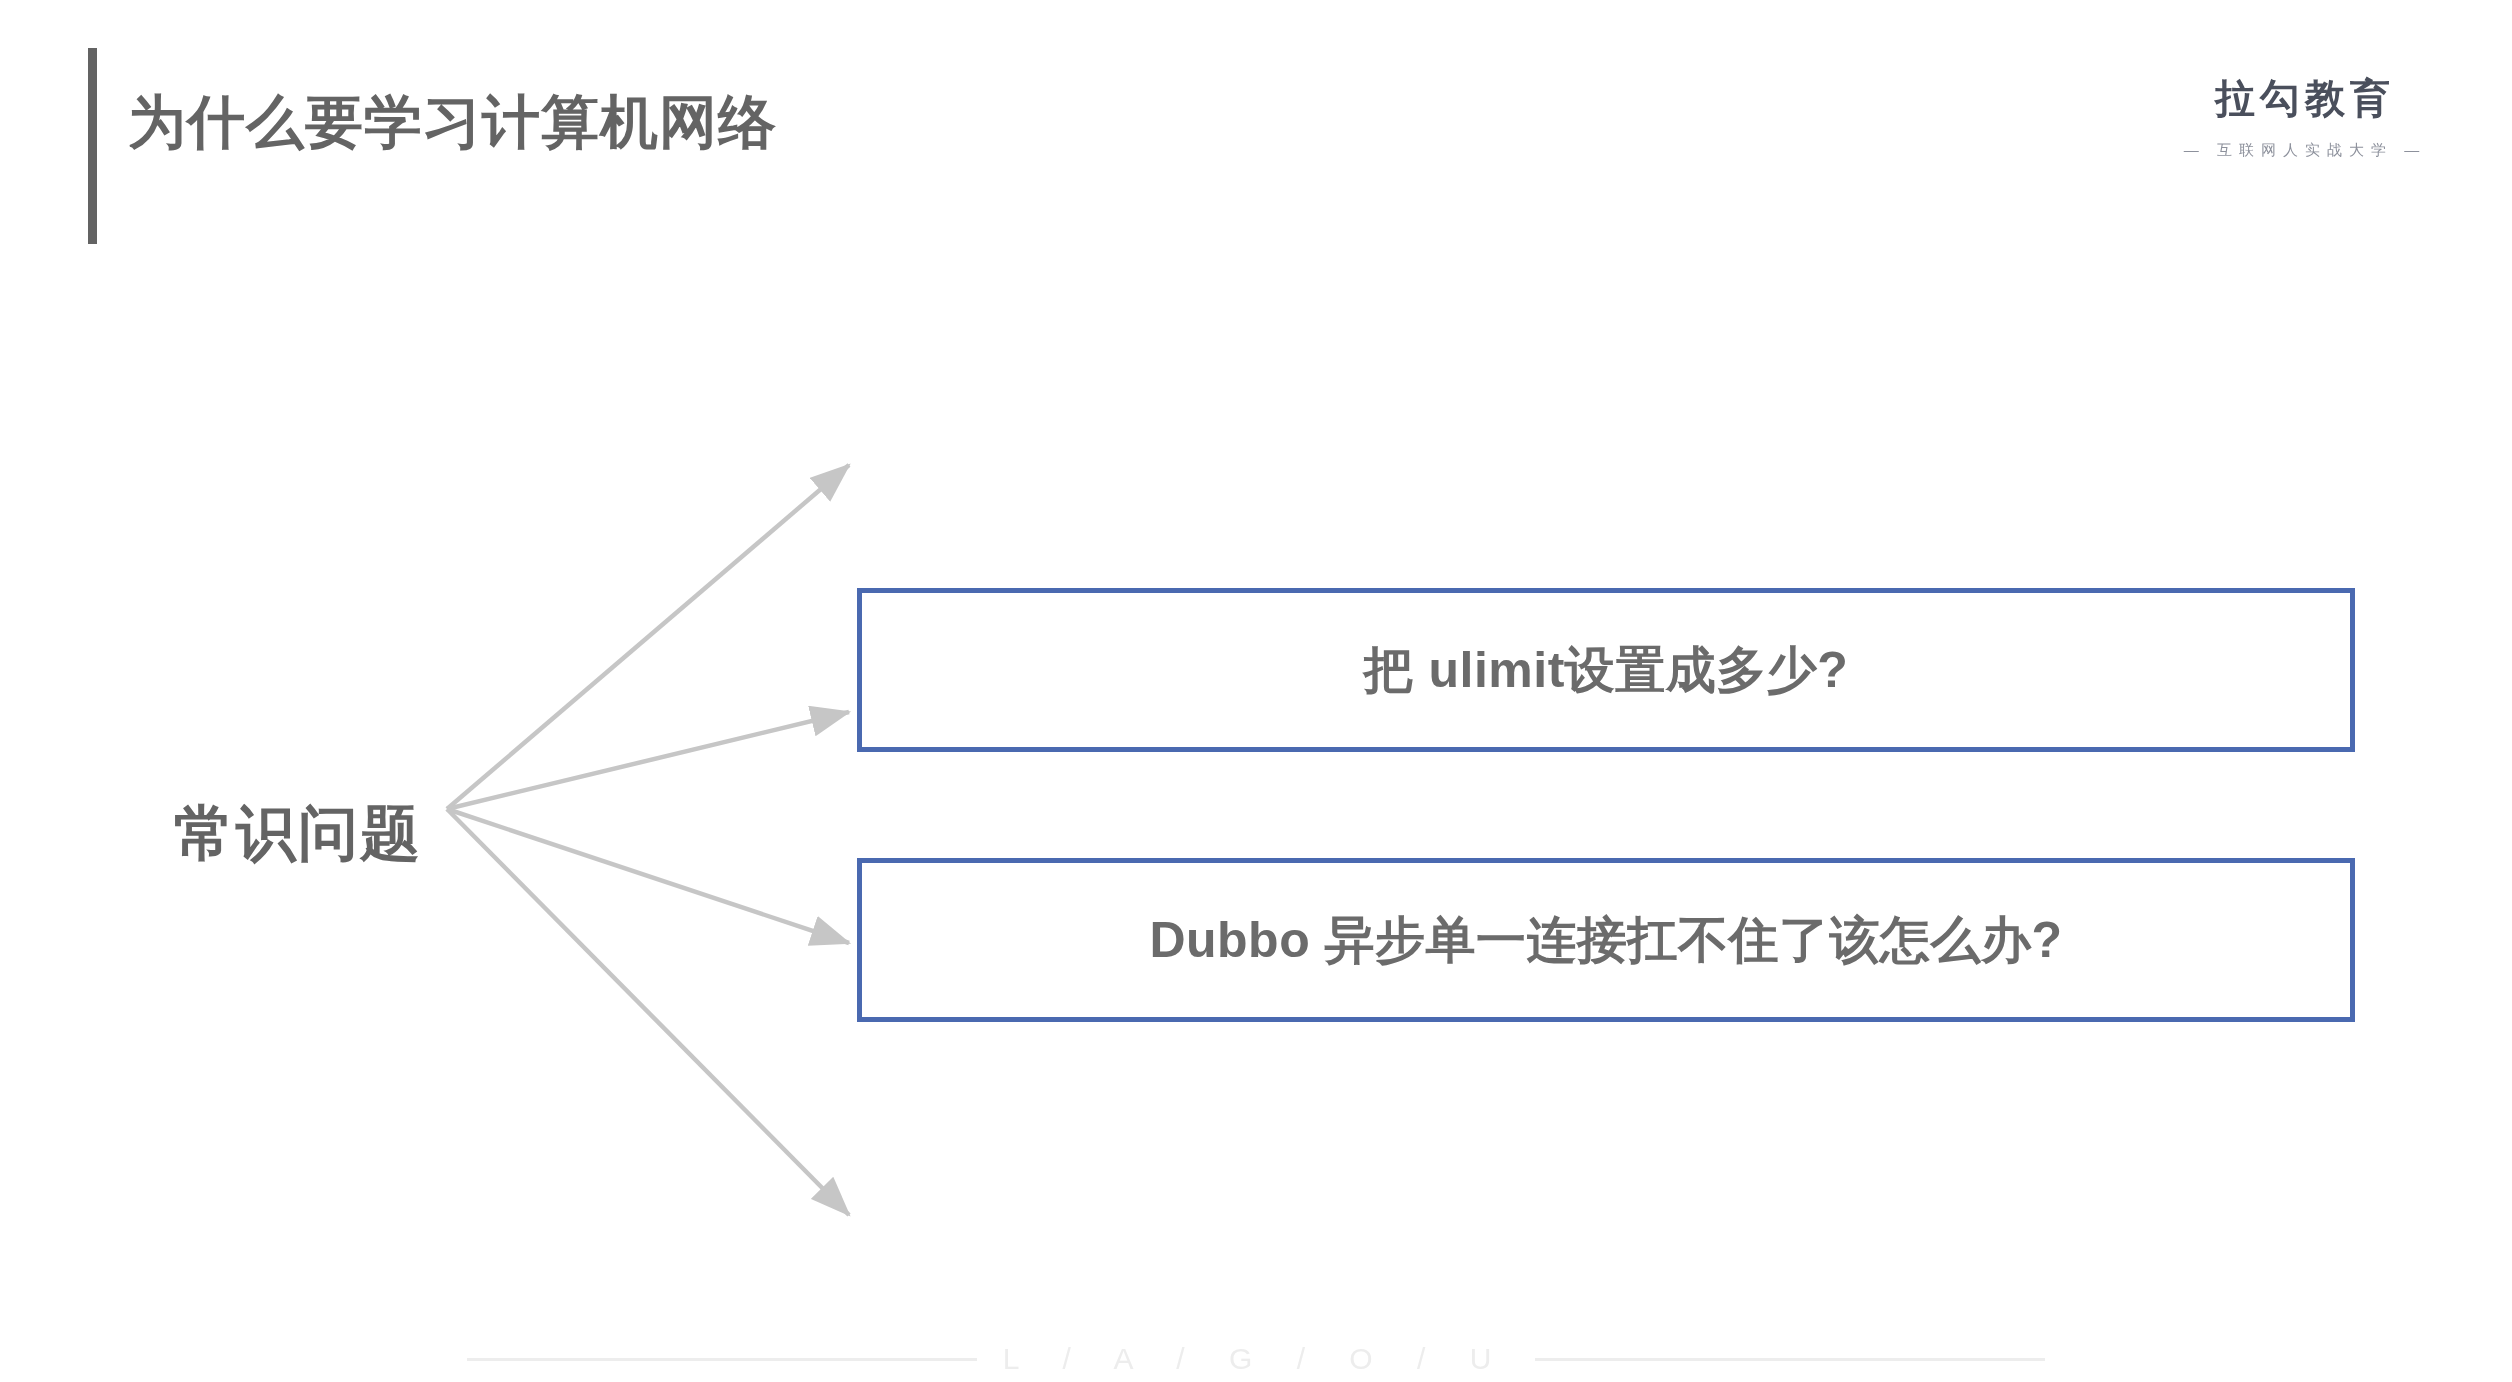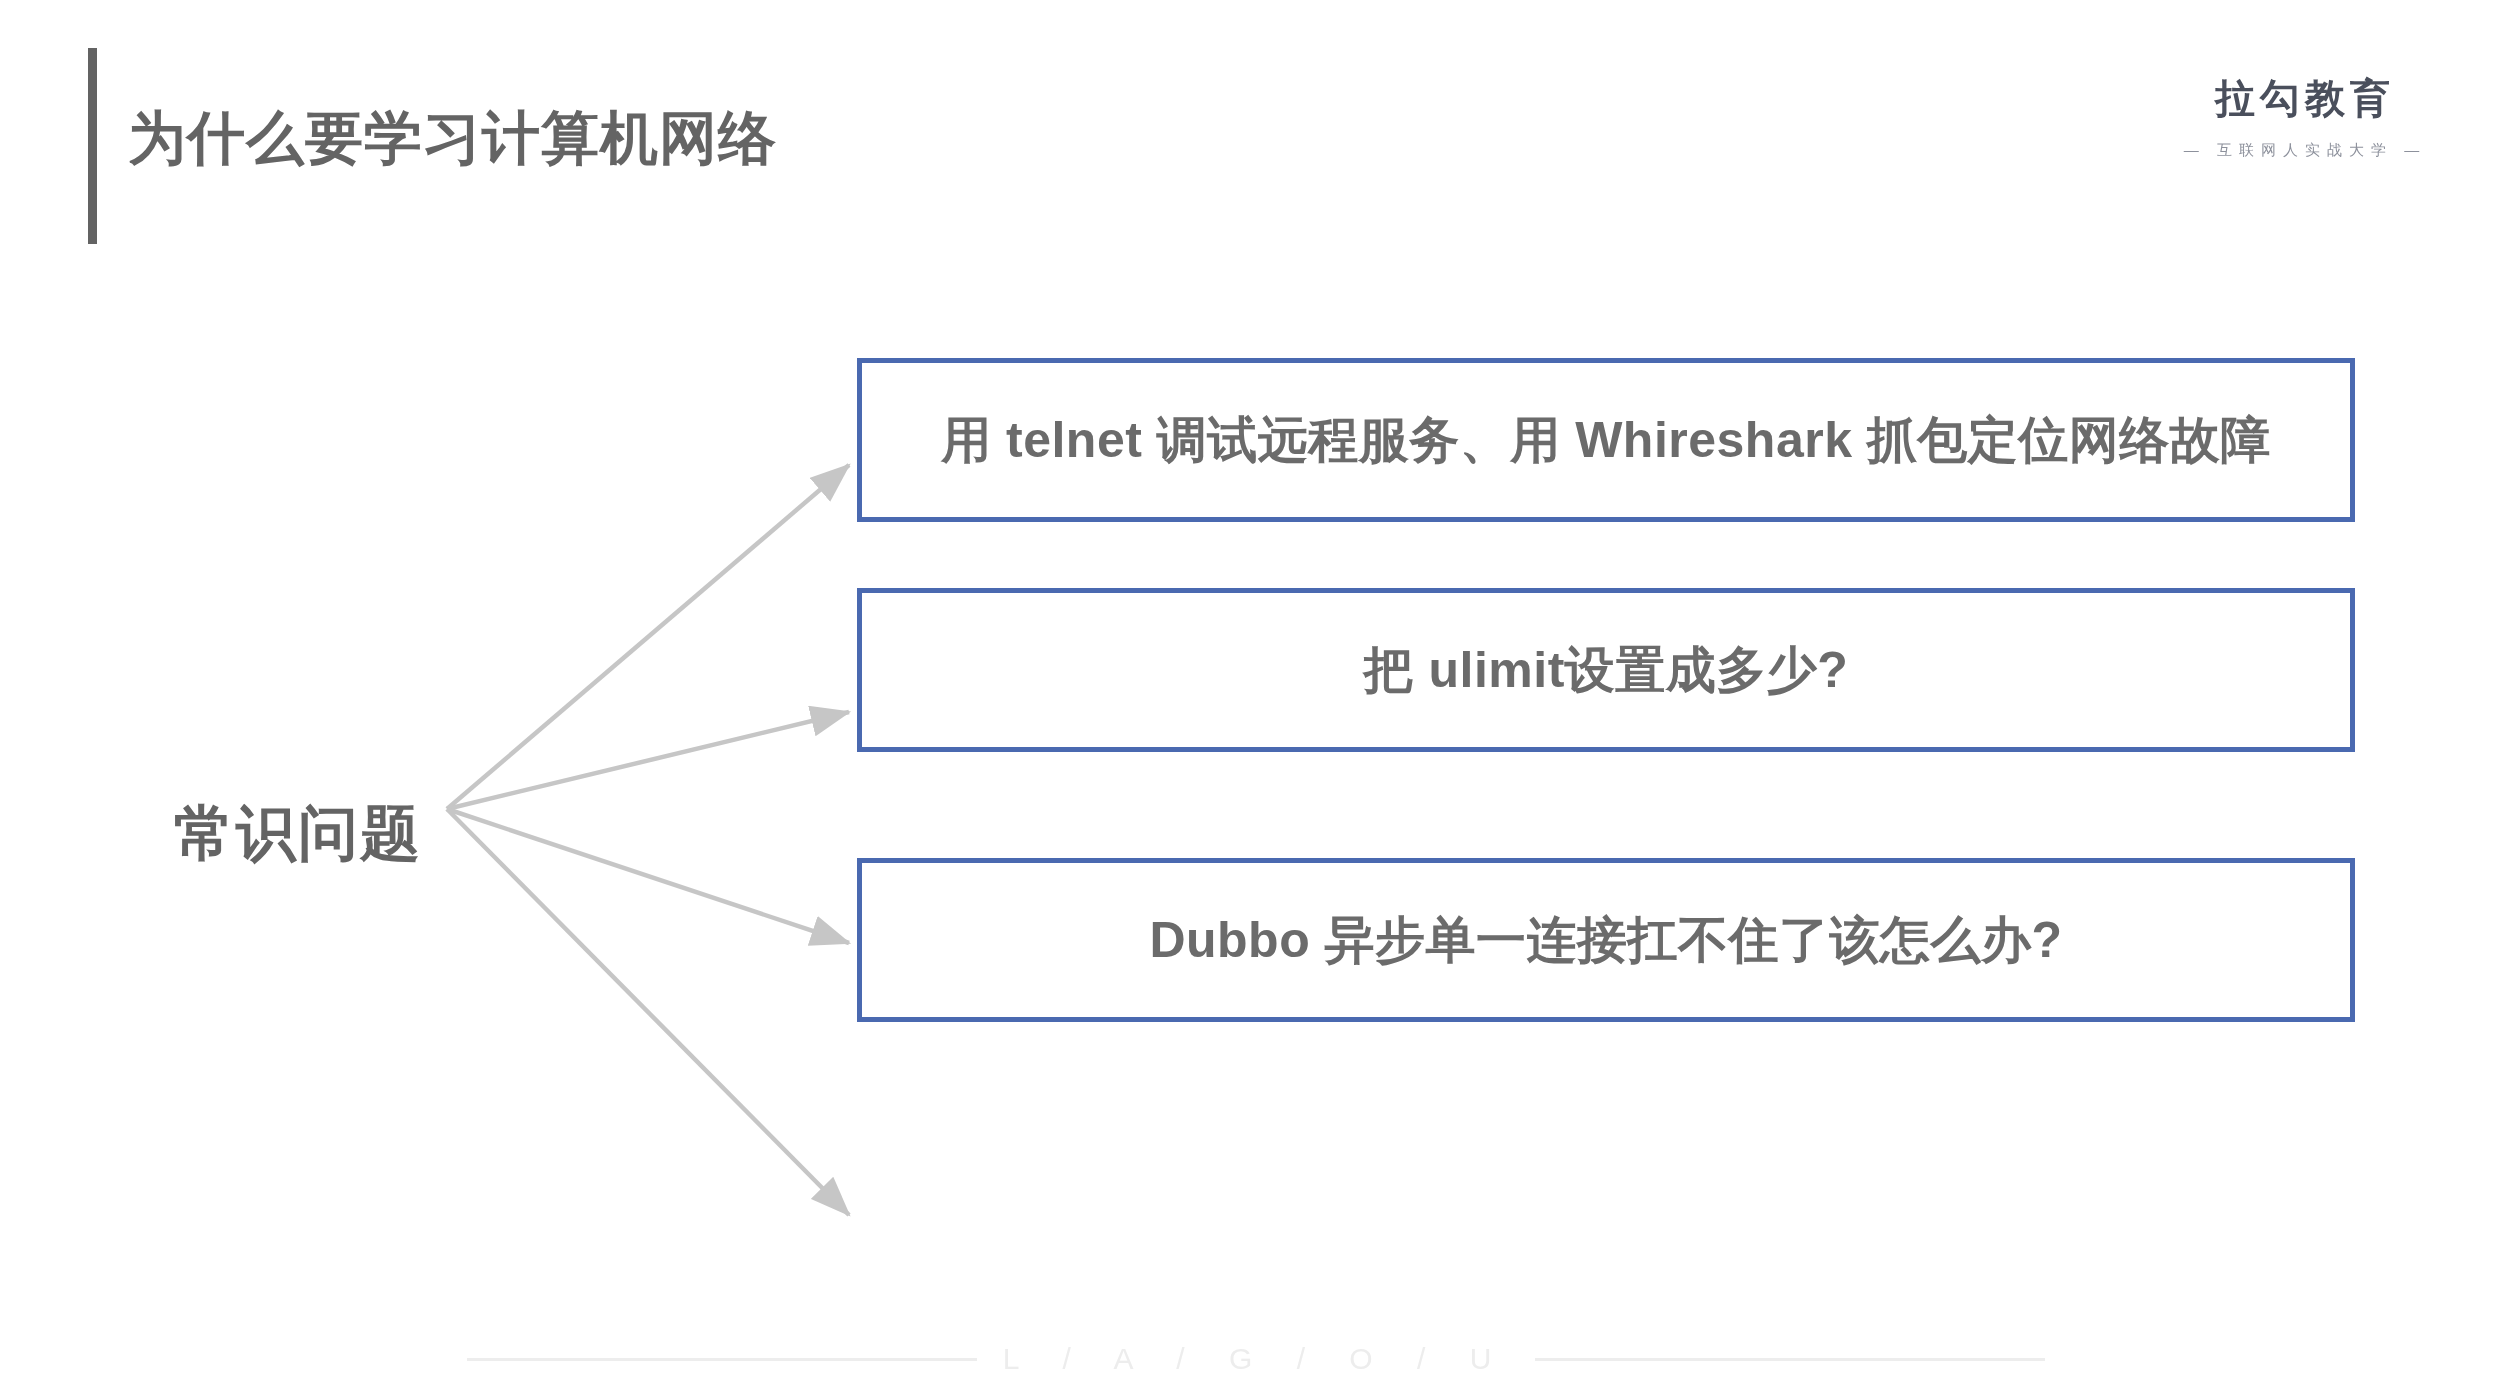--- a/index.html
+++ b/index.html
@@ -23,21 +23,21 @@
     position: absolute;
     left: 88px;
     top: 48px;
     width: 9px;
     height: 196px;
     background: #636363;
   }
   #page-title {
     position: absolute;
     left: 128px;
-    top: 106px;
+    top: 90px;
     font-size: 58px;
     font-weight: bold;
     color: #646464;
     letter-spacing: 1px;
     white-space: nowrap;
     line-height: 1.1;
   }
 
   
   #brand-logo {
@@ -165,23 +165,20 @@
       <g stroke="#c6c6c6" stroke-width="4.5" fill="none" marker-end="url(#arrowhead)">
         <line x1="447" y1="809" x2="849" y2="465"></line>
         <line x1="447" y1="809" x2="849" y2="712"></line>
         <line x1="447" y1="809" x2="849" y2="943"></line>
         <line x1="447" y1="809" x2="849" y2="1215"></line>
       </g>
     </svg>
 
     <div id="root-node-label">常识问题</div>
 
-    <div class="leaf-box" id="leaf-box-0">
-      <span class="leaf-box-label">用 telnet 调试远程服务、用 Whireshark 抓包定位网络故障</span>
-    </div>
     <div class="leaf-box" id="leaf-box-1">
       <span class="leaf-box-label">把 ulimit设置成多少?</span>
     </div>
     <div class="leaf-box" id="leaf-box-2">
       <span class="leaf-box-label">Dubbo 异步单一连接扛不住了该怎么办?</span>
     </div>
 
   </div>
 
   <div id="footer">

